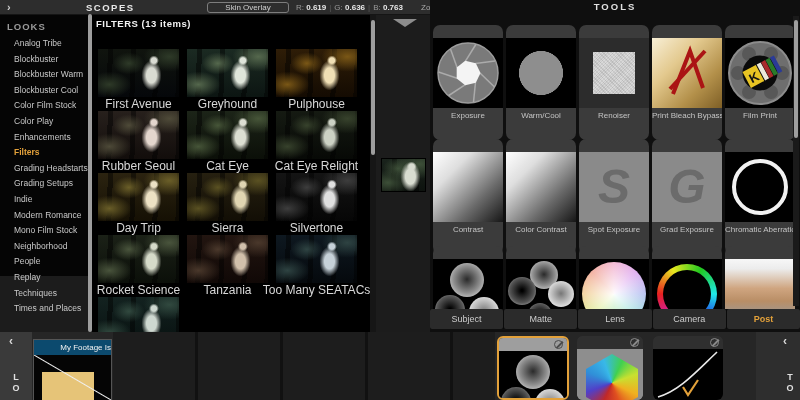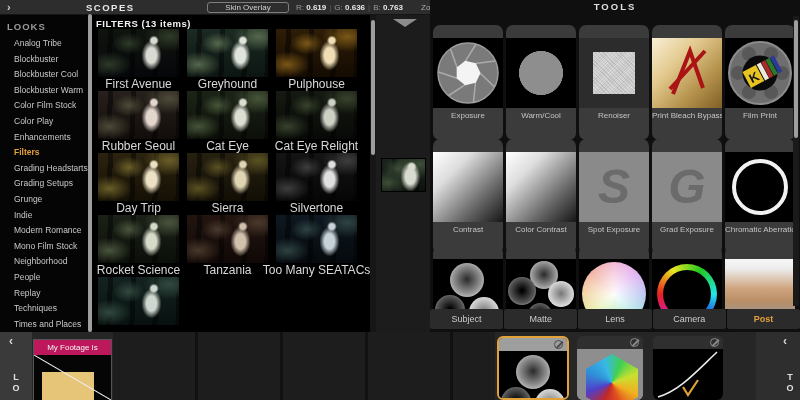--- a/index.html
+++ b/index.html
@@ -13,29 +13,29 @@
   .scopes-chevron { position:absolute; left:7px; top:0px; color:#cfcfcf; font-size:11px; line-height:15px; font-weight:bold; cursor:default; }
   .scopes-title { position:absolute; left:86px; top:0; line-height:15px; color:#e8e8e8; font-size:9.5px; font-weight:bold; letter-spacing:1.5px; }
   .skin-overlay-btn { position:absolute; left:207px; top:2px; width:82px; height:11px; border:1px solid #7d7d7d; border-radius:3px; background:transparent; color:#d0d0d0; font-size:8px; line-height:9px; text-align:center; }
   .rgb-readout { position:absolute; left:296px; top:0; line-height:15px; font-size:8px; color:#999; white-space:nowrap; }
   .rgb-readout b { color:#e8e8e8; font-weight:bold; }
   .rgb-sep { color:#5a5a5a; padding:0 3px; }
   .zoom-label { position:absolute; left:421px; top:0; line-height:15px; font-size:8px; color:#aaa; }
   .collapse-triangle { position:absolute; left:393px; top:19px; width:0; height:0; border-left:12px solid transparent; border-right:12px solid transparent; border-top:8px solid #8c8c8c; }
 
   
-  .looks-sidebar { position:absolute; left:0; top:15px; width:88px; height:317px; background:#050505; }
+  .looks-sidebar { position:absolute; left:0; top:15px; width:88px; height:261px; background:#050505; }
   .looks-title { color:#9a9a9a; font-size:9.5px; font-weight:bold; letter-spacing:1px; padding:6px 0 4px 7px; }
   .look-item { color:#c9c9c9; font-size:8.5px; line-height:15.6px; padding-left:14px; white-space:nowrap; cursor:default; }
   .look-item.active { color:#e3a13a; font-weight:bold; }
   .looks-scrollbar { position:absolute; left:88px; top:14px; width:4px; height:318px; background:#9e9e9e; border-radius:2px; }
 
   
   .filters-panel { position:absolute; left:92px; top:15px; width:278px; height:317px; background:#000; overflow:hidden; }
-  .filters-header { color:#f2f2f2; font-size:9.5px; font-weight:bold; letter-spacing:0.5px; padding:3px 0 0 4px; }
+  .filters-header { color:#f2f2f2; font-size:9.5px; font-weight:bold; letter-spacing:0.5px; padding:3px 0 20px 4px; }
   .filters-grid { display:grid; grid-template-columns:repeat(3, 89px); padding-left:2px; }
   .filter-item { width:89px; height:62px; display:flex; flex-direction:column; align-items:center; }
   .filter-thumb { width:81px; height:48px; }
   .filter-name { color:#d8d8d8; font-size:12px; line-height:14px; white-space:nowrap;text-align:center; }
   .filters-scrollbar-track { position:absolute; left:370px; top:15px; width:6px; height:317px; background:#161616; }
   .filters-scrollbar-thumb { position:absolute; left:1px; top:5px; width:4px; height:135px; background:#9e9e9e; border-radius:2px; }
 
   
   .mid-strip { position:absolute; left:376px; top:15px; width:54px; height:317px; background:#1c1c1c; }
   .mini-preview { position:absolute; left:5px; top:143px; width:45px; height:34px; border:1px solid #000; }
@@ -95,21 +95,21 @@
   .ic-cube::after { content:""; position:absolute; left:9px; top:5px; width:52px; height:58px;
       clip-path:polygon(50% 0,100% 26%,100% 74%,50% 100%,0 74%,0 26%);
       background:conic-gradient(from -20deg at 50% 50%,#38b8e8,#40d050,#c8e030,#f0b020,#e05020,#c02828,#5040c8,#3090d8,#38b8e8); }
 
   
   .bottom-strip { position:absolute; left:0; top:332px; width:800px; height:68px; background:#262626; }
   .bottom-left-rail { position:absolute; left:0; top:0; width:32px; height:68px; background:#3a3a3a; }
   .rail-chevron { position:absolute; left:9px; top:2px; color:#d8d8d8; font-size:12px; font-weight:bold; }
   .rail-vtext { position:absolute; left:9px; top:40px; writing-mode:vertical-lr; text-orientation:upright; color:#e0e0e0; font-size:9px; font-weight:bold; letter-spacing:1px; line-height:14px; }
   .footage-card { position:absolute; left:33px; top:7px; width:79px; height:61px; background:#000; border:1px solid #555; border-bottom:none; }
-  .footage-header { height:15px; background:#be185d; color:#f2f2f2; font-size:8px; line-height:15px; text-align:center; white-space:nowrap; overflow:hidden; }
+  .footage-header { height:15px; background:#0c4a6e; color:#f2f2f2; font-size:8px; line-height:15px; text-align:right; white-space:nowrap; overflow:hidden; }
   .footage-thumb { position:relative; height:45px; background:#050505; overflow:hidden; }
   .footage-thumb::before { content:""; position:absolute; left:8px; bottom:-2px; width:52px; height:30px; background:var(--sq); }
   .footage-thumb::after { content:""; position:absolute; inset:0; background:linear-gradient(to top right, transparent calc(50% - 1px), #f0f0f0 50%, transparent calc(50% + 1px)); }
   .slots-area { position:absolute; left:113px; top:0; width:382px; height:68px;
       background:repeating-linear-gradient(90deg,#1d1d1d 0 82px,#111 82px 85px); }
   .chain-card { position:absolute; top:4px; height:64px; border-radius:6px; background:#333; overflow:hidden; }
   .chain-card.selected { border:2px solid #e3a13a; }
   .chain-header { position:relative; height:13px; background:#2f2f2f; }
   .chain-card.selected .chain-header { background:#9e9e9e; }
   .chain-body { position:relative; height:51px; background:#000; overflow:hidden; }
@@ -133,29 +133,28 @@
       <button class="skin-overlay-btn">Skin Overlay</button>
       <span class="rgb-readout"><span>R:</span> <b>0.619</b><span class="rgb-sep">|</span><span>G:</span> <b>0.636</b><span class="rgb-sep">|</span><span>B:</span> <b>0.763</b></span>
       <span class="zoom-label">Zo</span>
     </div>
 
     <aside class="looks-sidebar">
       <div class="looks-title">LOOKS</div>
       <div id="looks-list">
           <div class="look-item">Analog Tribe</div>
           <div class="look-item">Blockbuster</div>
+          <div class="look-item">Blockbuster Warm</div>
           <div class="look-item">Blockbuster Cool</div>
-          <div class="look-item">Blockbuster Warm</div>
           <div class="look-item">Color Film Stock</div>
           <div class="look-item">Color Play</div>
           <div class="look-item">Enhancements</div>
           <div class="look-item active">Filters</div>
           <div class="look-item">Grading Headstarts</div>
           <div class="look-item">Grading Setups</div>
-          <div class="look-item">Grunge</div>
           <div class="look-item">Indie</div>
           <div class="look-item">Modern Romance</div>
           <div class="look-item">Mono Film Stock</div>
           <div class="look-item">Neighborhood</div>
           <div class="look-item">People</div>
           <div class="look-item">Replay</div>
           <div class="look-item">Techniques</div>
           <div class="look-item">Times and Places</div>
         </div>
     </aside>

